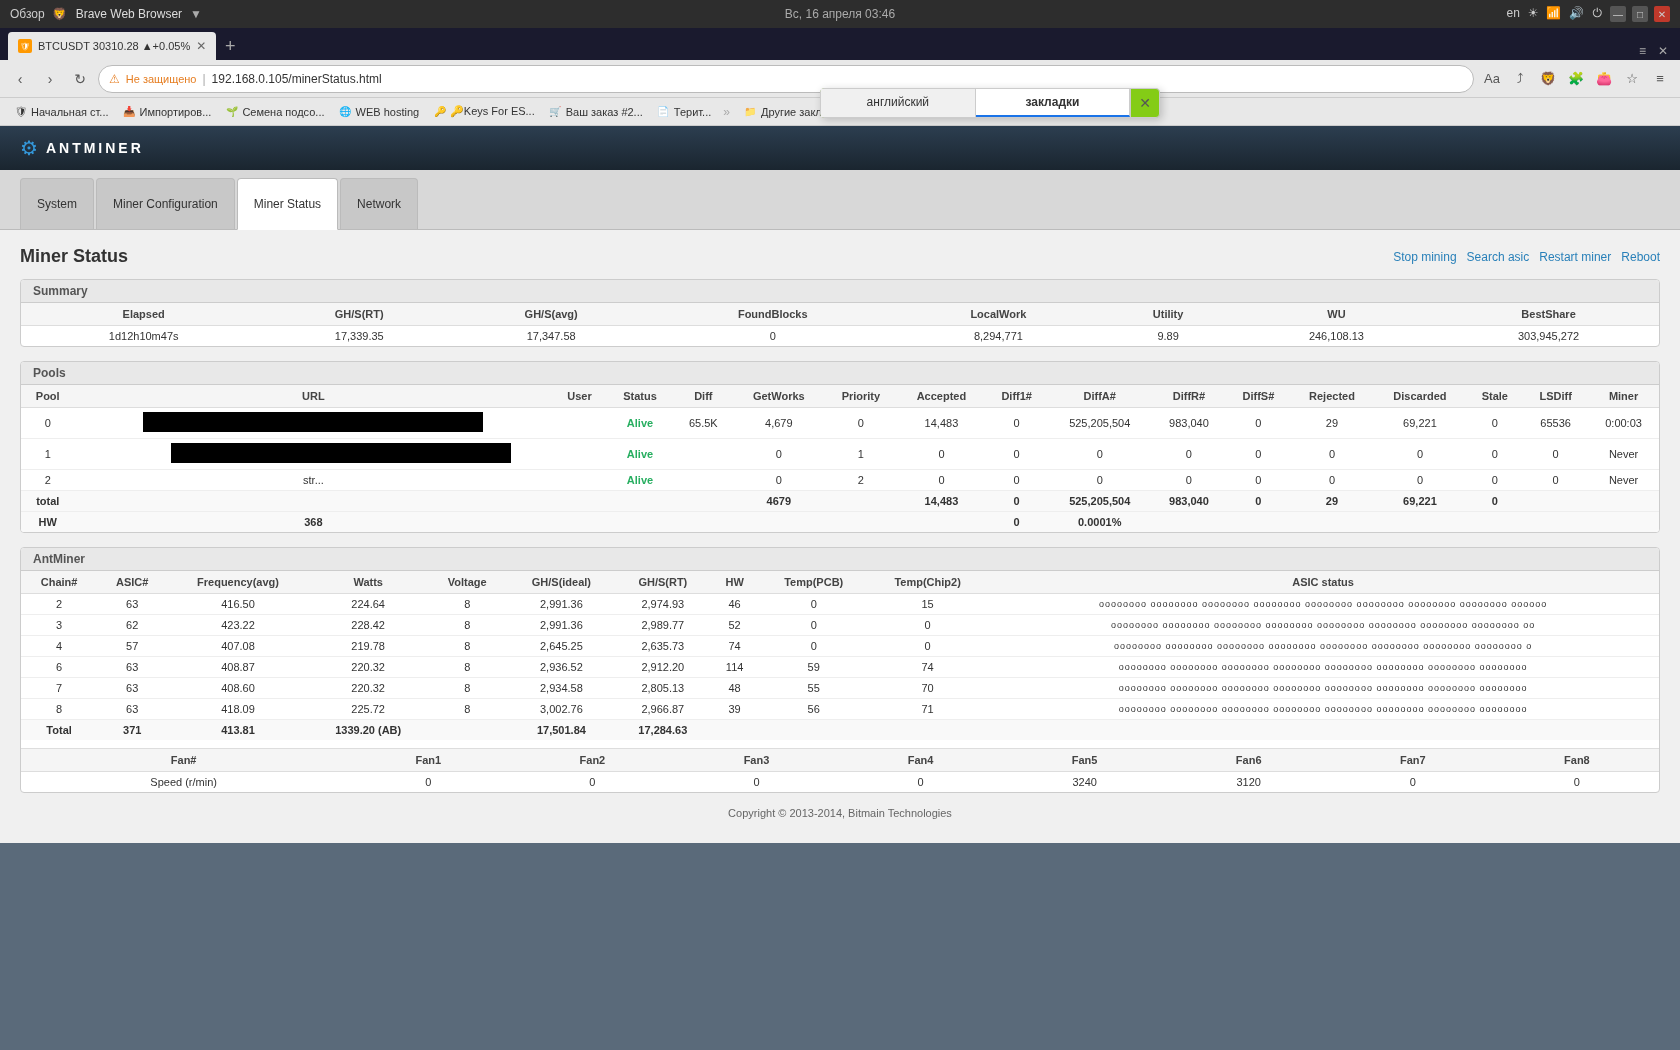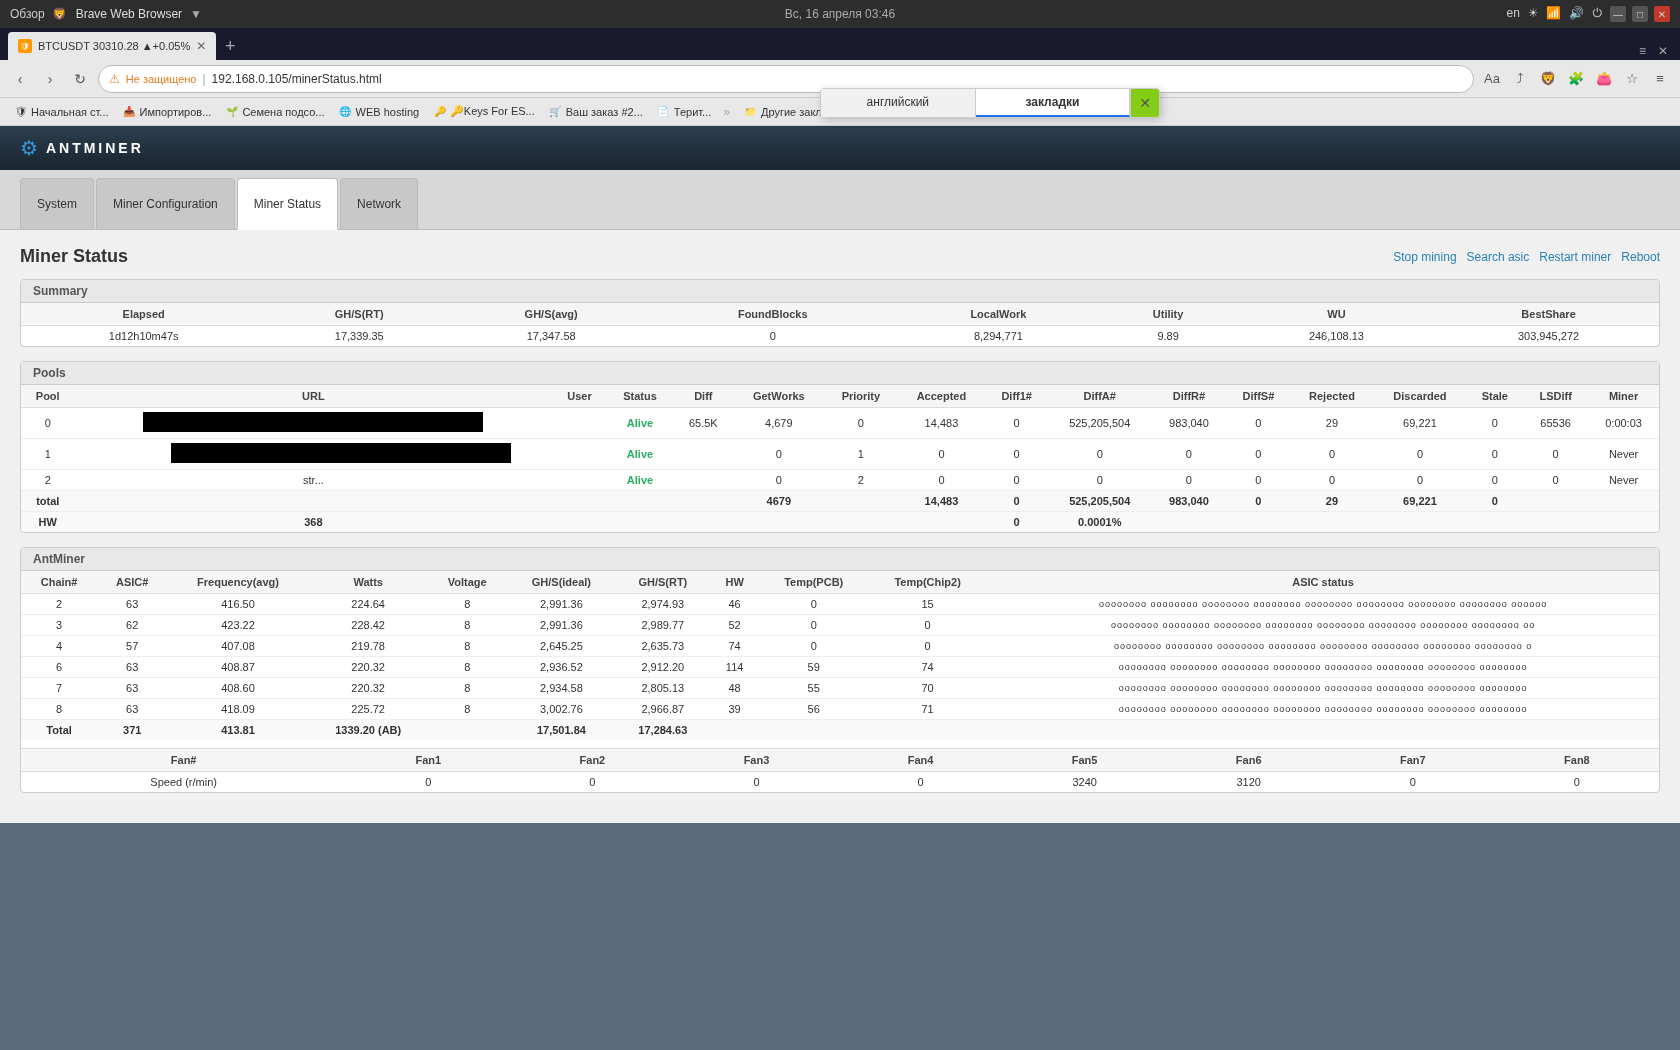--- a/index.html
+++ b/index.html
@@ -675,15 +675,16 @@
             <td>0</td>
             <td>3240</td>
             <td>3120</td>
             <td>0</td>
             <td>0</td>
           </tr>
         </tbody>
       </table>
     </div>
 
+    <div class="copyright">Copyright © 2013-2014, Bitmain Technologies</div>
 
   </div>
 </div>
 
 </body></html>

